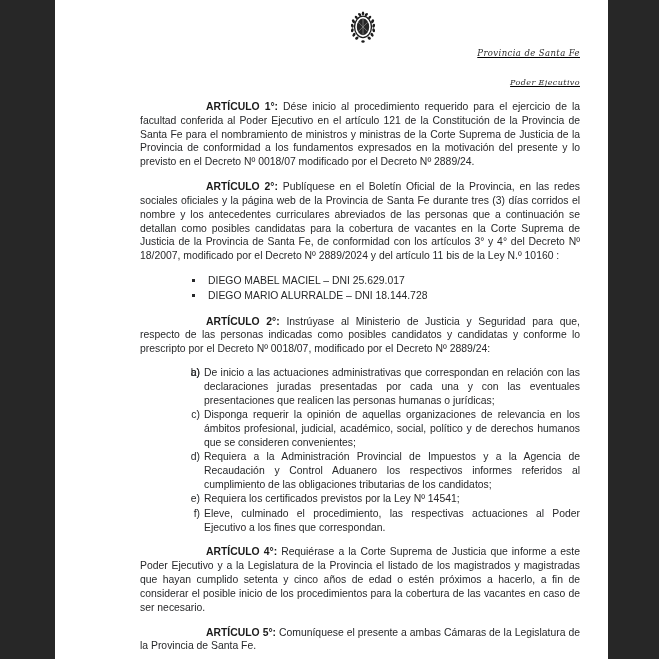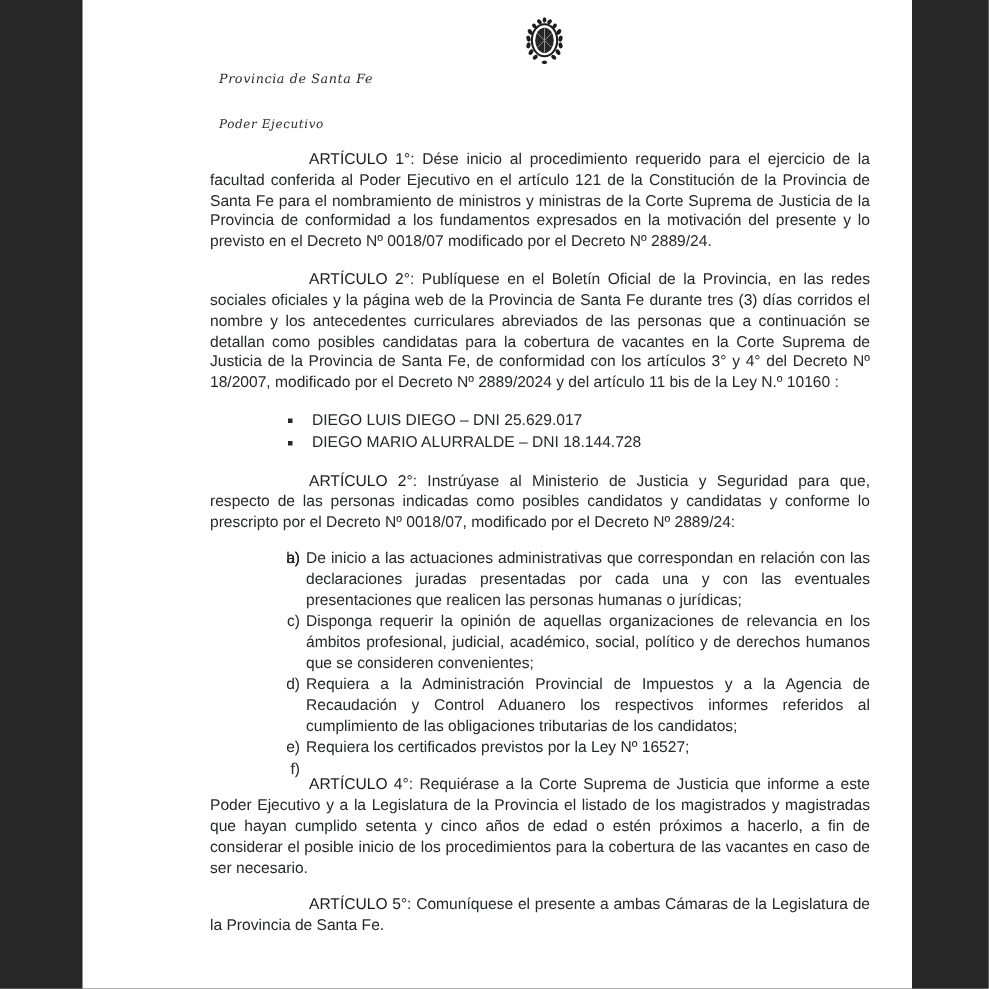--- a/index.html
+++ b/index.html
@@ -28,23 +28,24 @@
     background: #ffffff;
     overflow: hidden;
   }
   .page-inner {
     padding: 8px 28px 0 85px;
     box-sizing: border-box;
   }
   
   .letterhead {
     width: 100%;
-    text-align: left;
+    text-align: right;
     padding-left: 6px;
     box-sizing: border-box;
+    text-decoration: underline;
   }
   .crest {
     margin: 2px auto 1px auto;
     width: 34px;
     height: 36px;
     display: block;
   }
   .lh-line {
     font-family: "DejaVu Serif", serif;
     font-style: italic;
@@ -58,21 +59,21 @@
   
   .article {
     margin-top: 11px;
     font-size: 10.4px;
     line-height: 1.33;
     color: #27282a;
     text-align: justify;
     text-justify: inter-word;
   }
   .article .lead {
-    font-weight: normal;
+    font-weight: bold;
     color: #1a1a1a;
   }
   .art-indent {
     text-indent: 66px;
   }
 
   
   .bullet-list {
     margin: 9px 0 0 0;
     padding: 0 0 0 52px;
@@ -152,33 +153,33 @@
         </svg>
         <div class="lh-line lh-1">Provincia de Santa Fe</div>
         <div class="lh-line lh-2">Poder Ejecutivo</div>
       </div>
 
       <p class="article art-indent"><span class="lead">ARTÍCULO 1°:</span><span> Dése inicio al procedimiento requerido para el  ejercicio de la facultad conferida al Poder Ejecutivo en el artículo 121 de la Constitución de la Provincia de Santa Fe para el nombramiento de ministros y ministras de la Corte Suprema de Justicia de la Provincia de conformidad a los fundamentos expresados en la motivación del presente y lo previsto en el Decreto Nº 0018/07 modificado por el Decreto Nº 2889/24.</span></p>
 
       <p class="article art-indent"><span class="lead">ARTÍCULO 2°:</span><span> Publíquese en el Boletín Oficial de la Provincia, en las redes sociales oficiales y la página web de la Provincia de Santa Fe durante tres (3) días corridos el nombre y los antecedentes curriculares abreviados de las personas que a continuación se detallan como posibles candidatas para la cobertura de vacantes en la Corte Suprema de Justicia de la Provincia de Santa Fe, de conformidad con los artículos 3° y 4° del Decreto Nº 18/2007, modificado por el Decreto Nº 2889/2024 y del artículo 11 bis de la Ley N.º 10160 :</span></p>
 
       <ul class="bullet-list">
-        <li>DIEGO LUIS DIEGO – DNI 25.629.017</li>
+        <li>DIEGO MABEL MACIEL – DNI 25.629.017</li>
         <li>DIEGO MARIO ALURRALDE – DNI 18.144.728</li>
       </ul>
 
       <p class="article art-indent"><span class="lead">ARTÍCULO 2°:</span><span> Instrúyase al Ministerio de Justicia y Seguridad para que, respecto de  las personas indicadas como posibles candidatos y candidatas y conforme lo prescripto por el Decreto Nº 0018/07, modificado por el Decreto Nº 2889/24:</span></p>
 
       <ol class="alpha-list">
         <li><span class="marker">a)</span></li>
         <li><span class="marker">b)</span><span>De inicio a las actuaciones administrativas que correspondan en relación con las declaraciones juradas presentadas por cada una y con las eventuales presentaciones que realicen las personas humanas o jurídicas;</span></li>
         <li><span class="marker">c)</span><span>Disponga requerir la opinión de aquellas organizaciones de relevancia en los ámbitos profesional, judicial, académico, social, político y de derechos humanos que se consideren convenientes;</span></li>
         <li><span class="marker">d)</span><span>Requiera a la Administración Provincial de Impuestos y a la Agencia de Recaudación y Control Aduanero los respectivos informes referidos al cumplimiento de las obligaciones tributarias de los candidatos;</span></li>
-        <li><span class="marker">e)</span><span>Requiera los certificados previstos por la Ley Nº 16527;</span></li>
-        <li><span class="marker">f)</span></li>
+        <li><span class="marker">e)</span><span>Requiera los certificados previstos por la Ley Nº 14541;</span></li>
+        <li><span class="marker">f)</span><span>Eleve, culminado el procedimiento, las respectivas actuaciones al Poder Ejecutivo a los fines que correspondan.</span></li>
       </ol>
 
       <p class="article art-indent"><span class="lead">ARTÍCULO 4°:</span><span> Requiérase a la Corte Suprema de Justicia que informe a este Poder Ejecutivo y a la Legislatura de la Provincia el listado de los magistrados y magistradas que hayan cumplido setenta y cinco años de edad o estén próximos a hacerlo, a fin de considerar el posible inicio de los procedimientos para la cobertura de las vacantes en caso de ser necesario.</span></p>
 
       <p class="article art-indent"><span class="lead">ARTÍCULO 5°:</span><span> Comuníquese  el presente a ambas Cámaras de la Legislatura de la Provincia de Santa Fe.</span></p>
 
     </div>
   </div>
 </div>
 

